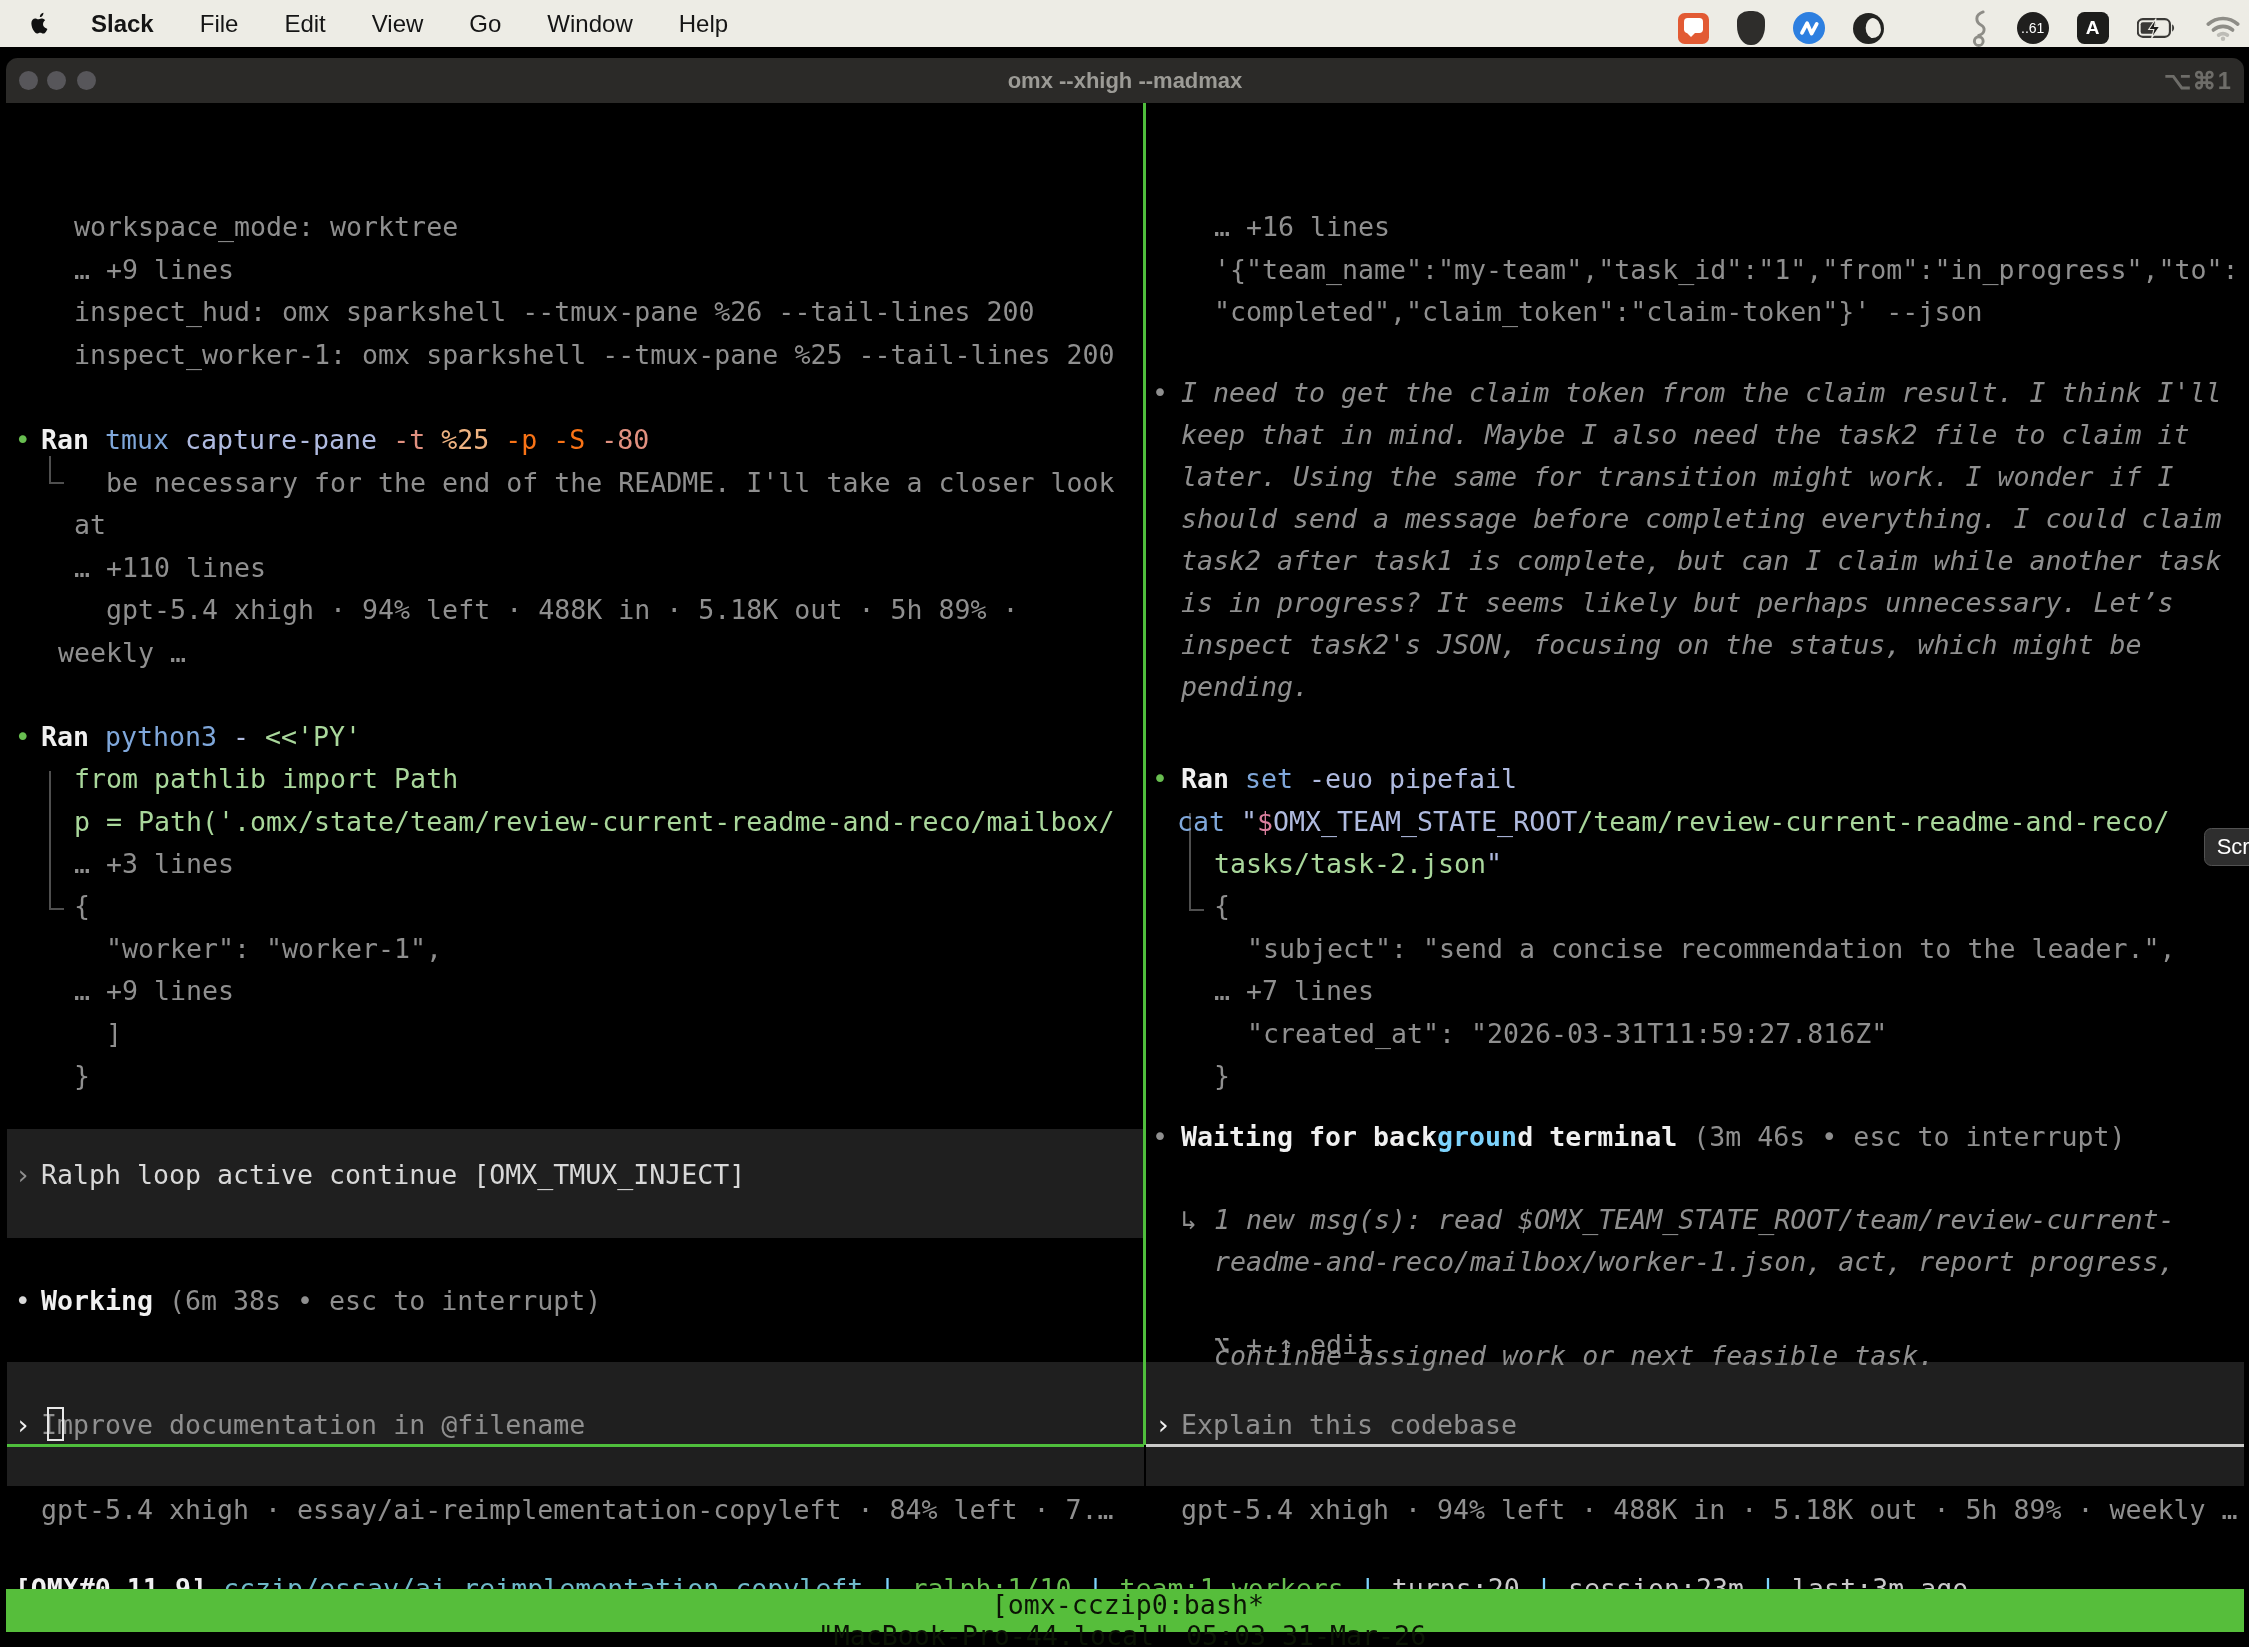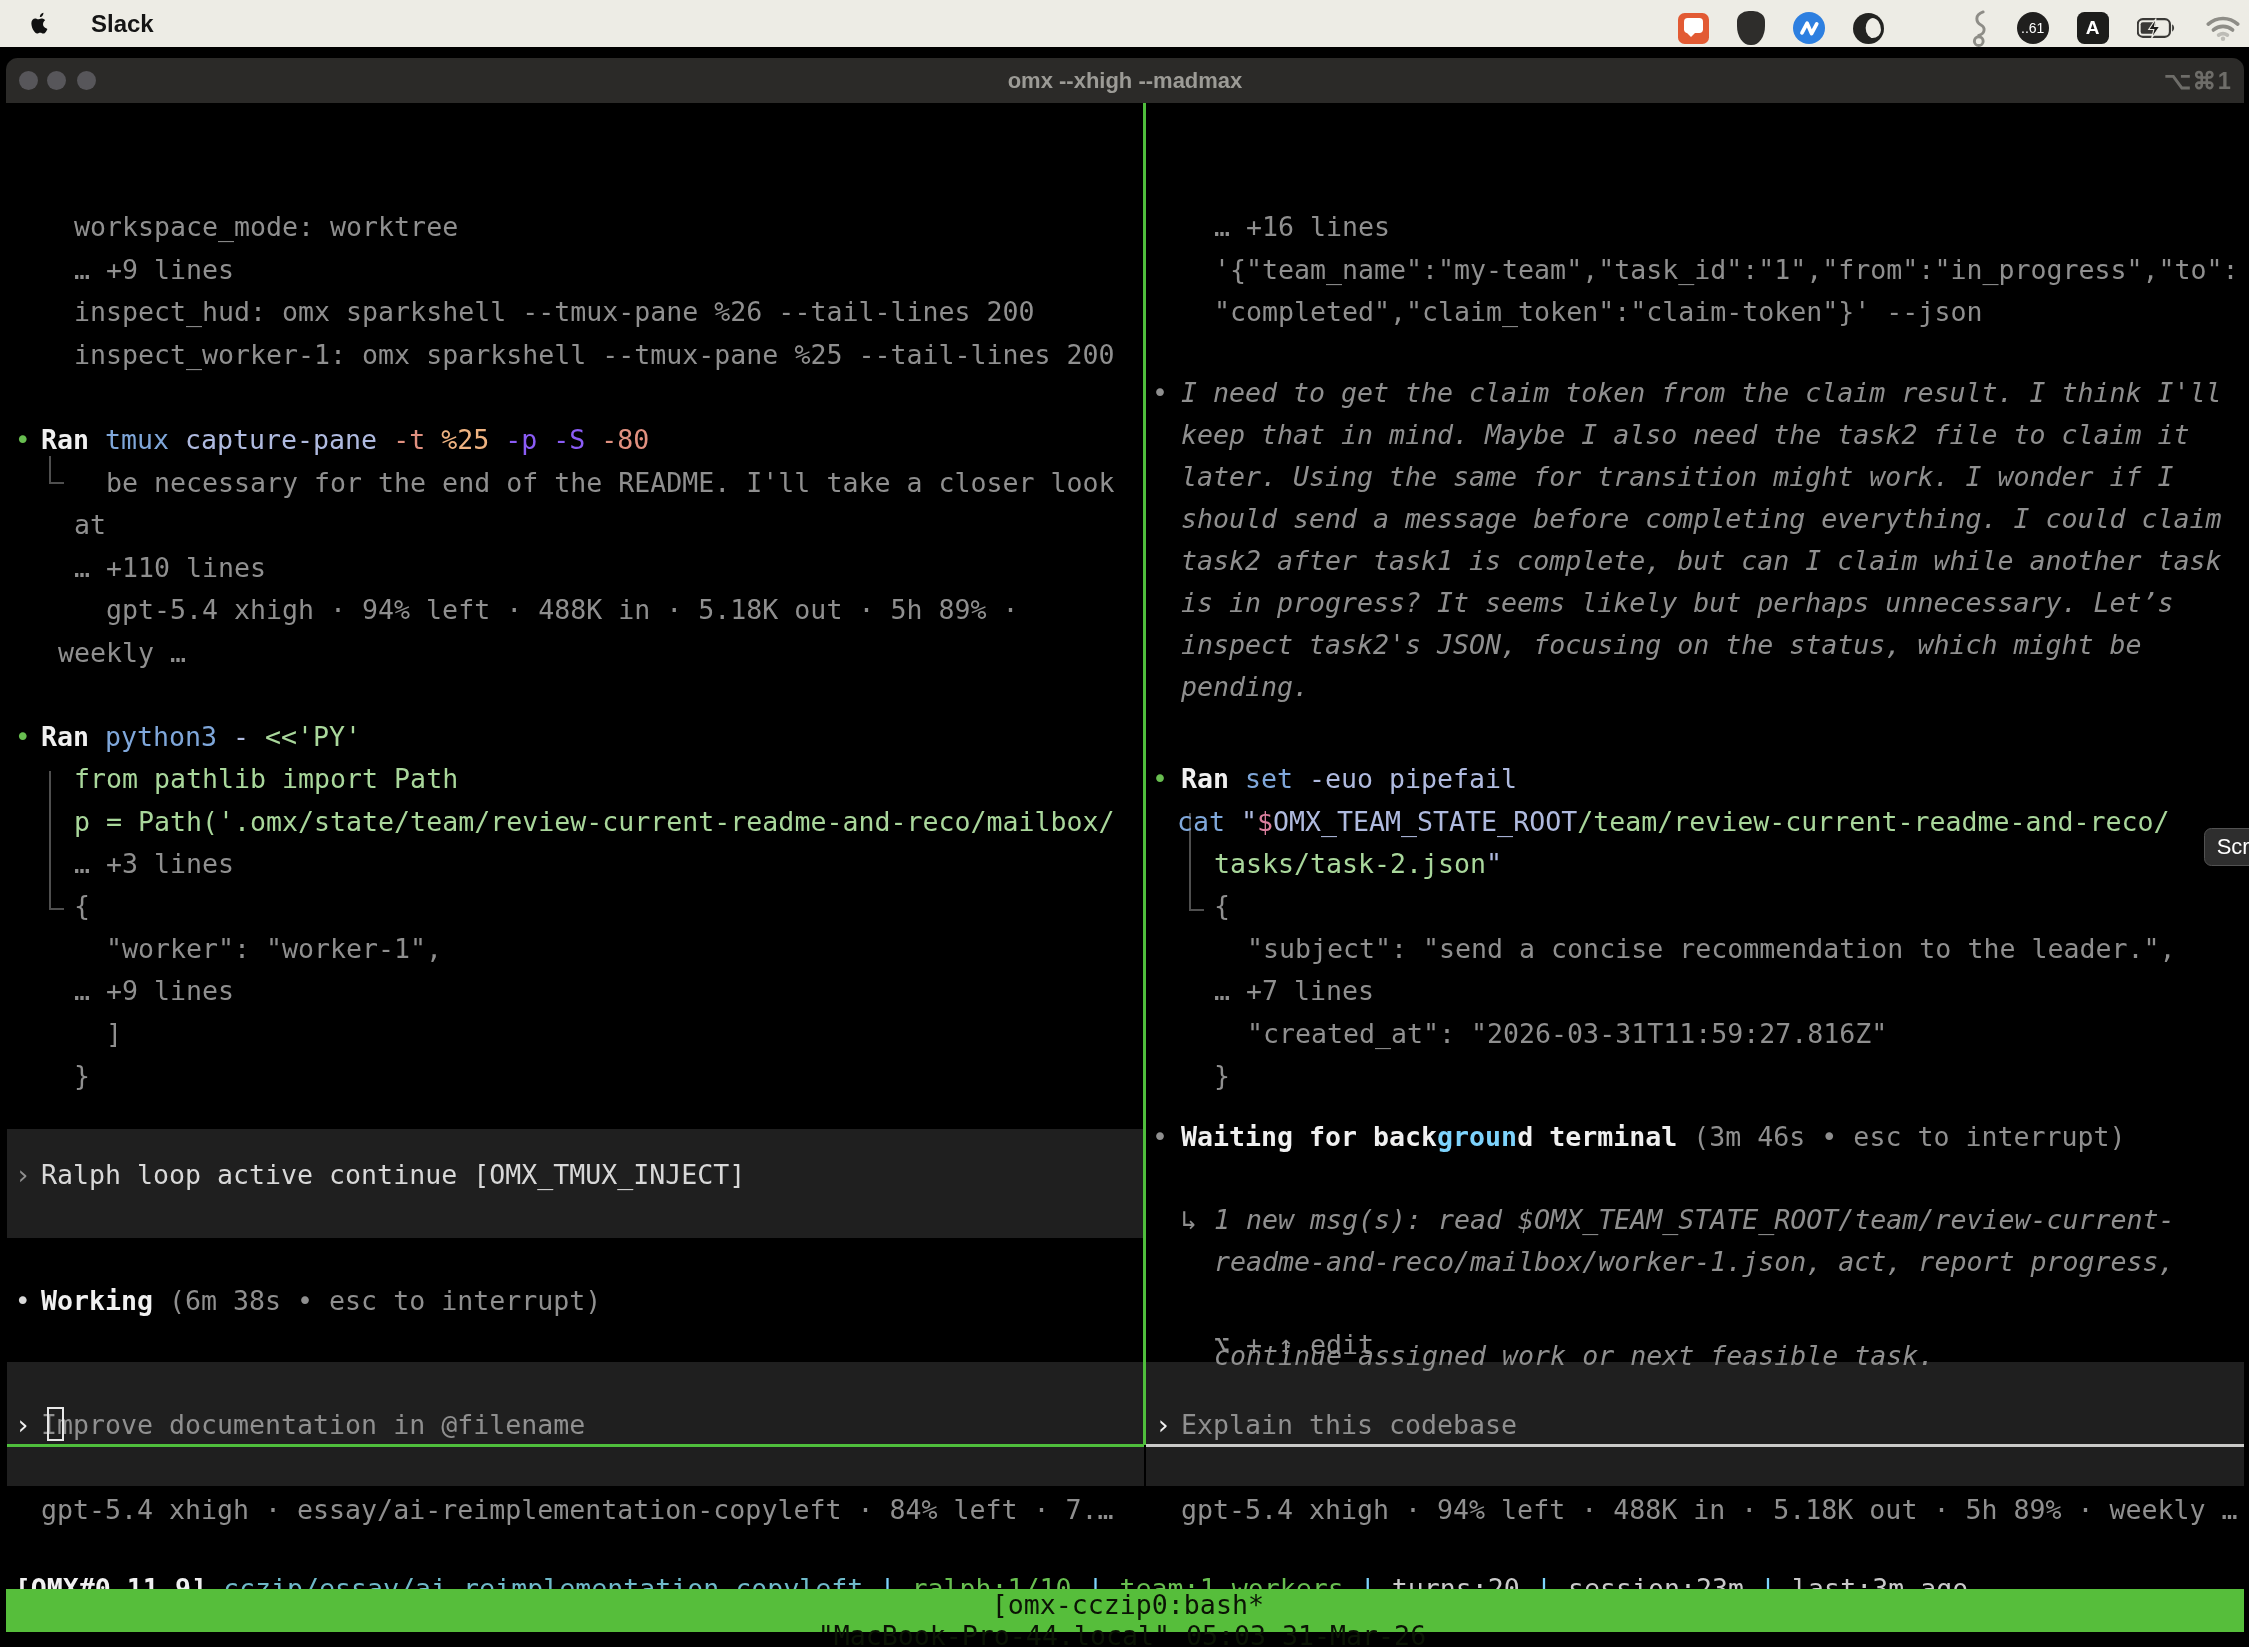--- a/index.html
+++ b/index.html
@@ -35,21 +35,21 @@
   .tl{position:absolute;top:71px;width:19px;height:19px;border-radius:50%;background:#57565A;}
   #win-title{position:absolute;left:0;top:58px;width:2250px;height:46px;display:flex;align-items:center;justify-content:center;
              font-family:"Liberation Sans",sans-serif;font-weight:bold;font-size:22px;color:#9C9B96;}
   #win-shortcut{position:absolute;right:17.7px;top:58px;height:46px;display:flex;align-items:center;
                 font-family:"Liberation Sans",sans-serif;font-weight:bold;font-size:23.6px;color:#6E6D69;letter-spacing:1.5px;}
   
   #terminal{position:absolute;left:5.9px;top:103px;width:2238px;height:1532px;background:#000;}
   .tline{position:absolute;white-space:pre;font-size:26.6px;line-height:41px;color:#8F8F8F;}
   .c-gray{color:#8F8F8F}.c-white{color:#F0F0F0}.c-lt{color:#D8D8D8}.c-dim{color:#7dd3fc}
   .c-green{color:#A9D79B}.c-lime{color:#68BE50}.c-blue{color:#7FA7DA}.c-lav{color:#AFBADF}
-  .c-salmon{color:#E29180}.c-orange{color:#EFB381}.c-pink{color:#8b5cf6}.c-pinkd{color:#DB7F9E}
+  .c-salmon{color:#E29180}.c-orange{color:#EFB381}.c-pink{color:#f97316}.c-pinkd{color:#DB7F9E}
   .c-cyan{color:#6FB9C9}.c-stat{color:#C9C9C9}
   .f-b{font-weight:bold}.f-i{font-style:italic}
   .tbox{position:absolute;background:#1F1F1F;}
   .guide-v{position:absolute;width:2.2px;background:#4F4F4F;}
   .guide-h{position:absolute;height:2.2px;background:#4F4F4F;}
   #pane-divider{position:absolute;background:#4FBE3C;}
   .border-h{position:absolute;height:3px;}
   #cursor{position:absolute;left:41px;top:1304px;width:17px;height:34px;border:2.2px solid #E8E8E8;box-sizing:border-box;}
   #tooltip{position:absolute;left:2198px;top:725px;width:62px;height:38px;background:#2E2E2E;border:1.5px solid #525252;
            border-radius:7.4px;color:#FFF;font-family:"Liberation Sans",sans-serif;font-size:22px;
@@ -63,20 +63,21 @@
 </head>
 <body>
 
 <div id="menubar">
   <span class="apple">
     <svg viewBox="0 0 170 190" width="22" height="26.6">
         <path fill="#111" d="M150 140c-3 7-6 12-10 18-6 8-12 16-22 16-9 0-12-6-24-6s-16 6-24 6c-10 0-17-9-23-17C34 138 26 115 26 94c0-23 15-36 30-36 9 0 17 6 23 6 6 0 15-7 25-7 4 0 19 0 29 14-1 1-17 10-17 29 0 23 20 31 21 31zM112 36c5-6 8-14 7-22-7 1-15 5-20 11-4 5-8 13-7 21 8 1 15-4 20-10z"></path>
       </svg>
   </span>
   <span class="app-name">Slack</span>
+  <span id="menu-items"><span class="mi">File</span><span class="mi">Edit</span><span class="mi">View</span><span class="mi">Go</span><span class="mi">Window</span><span class="mi">Help</span></span>
   <span id="mb-icons">
       <div class="mb-icon ic-slack"></div>
       <div class="mb-icon ic-shield">
         <span></span>
         <span></span>
         <span></span>
         <span></span>
         <span></span>
         <span></span>
       </div>

